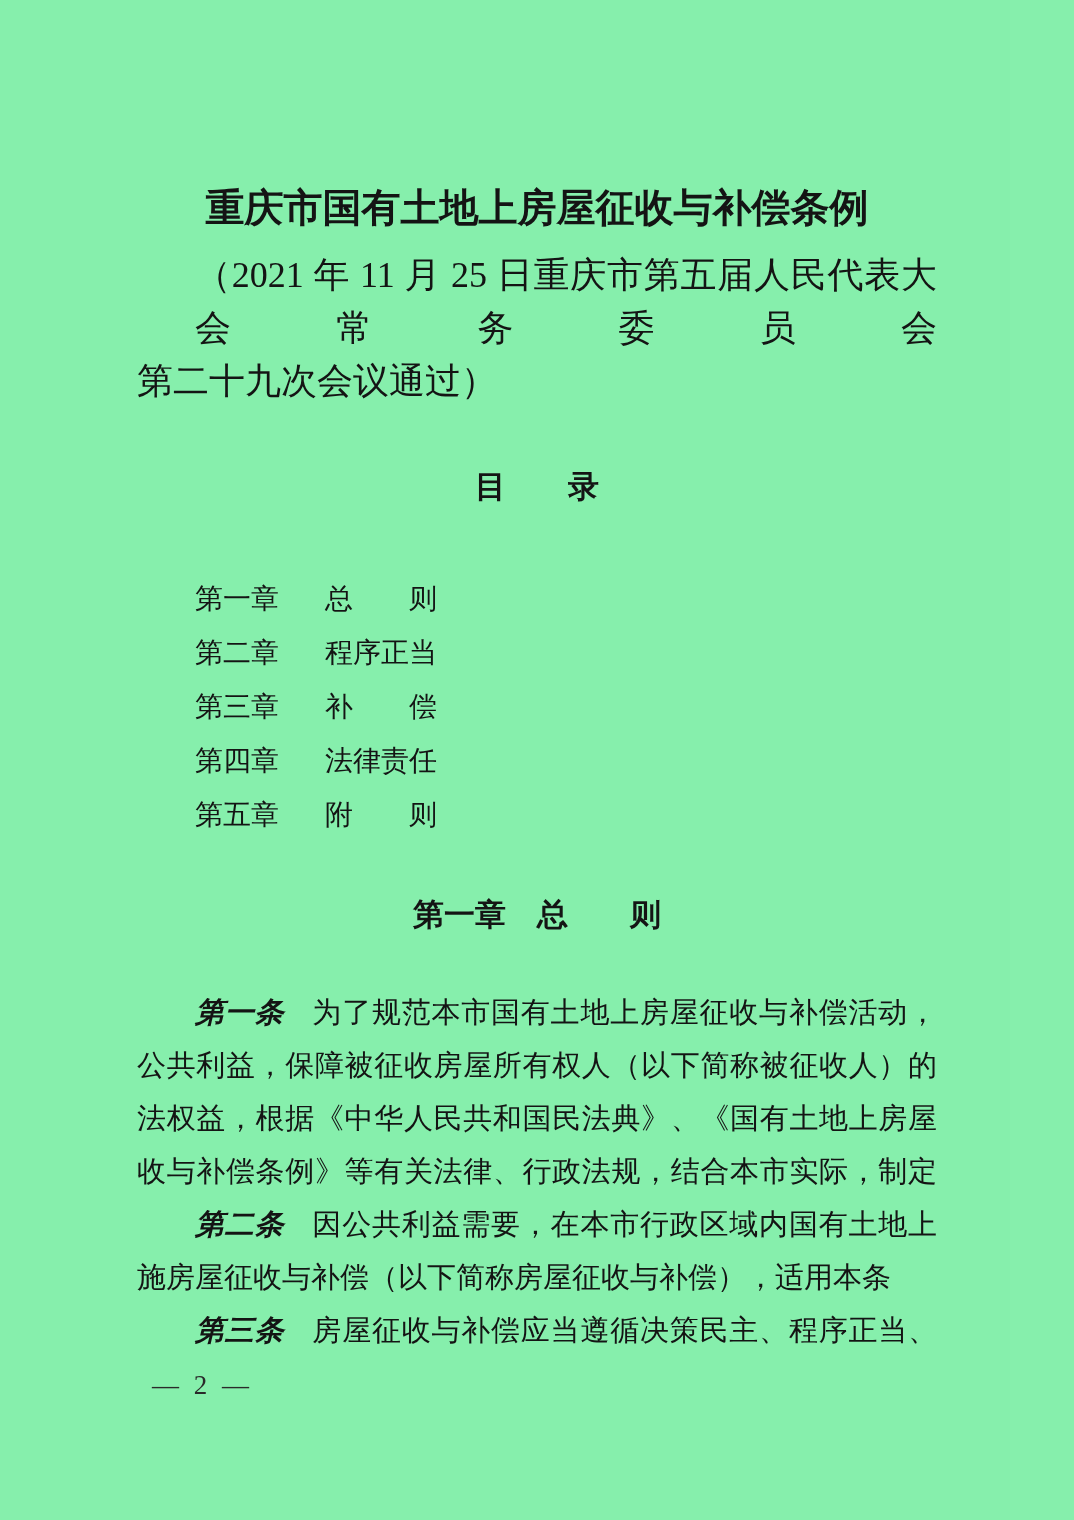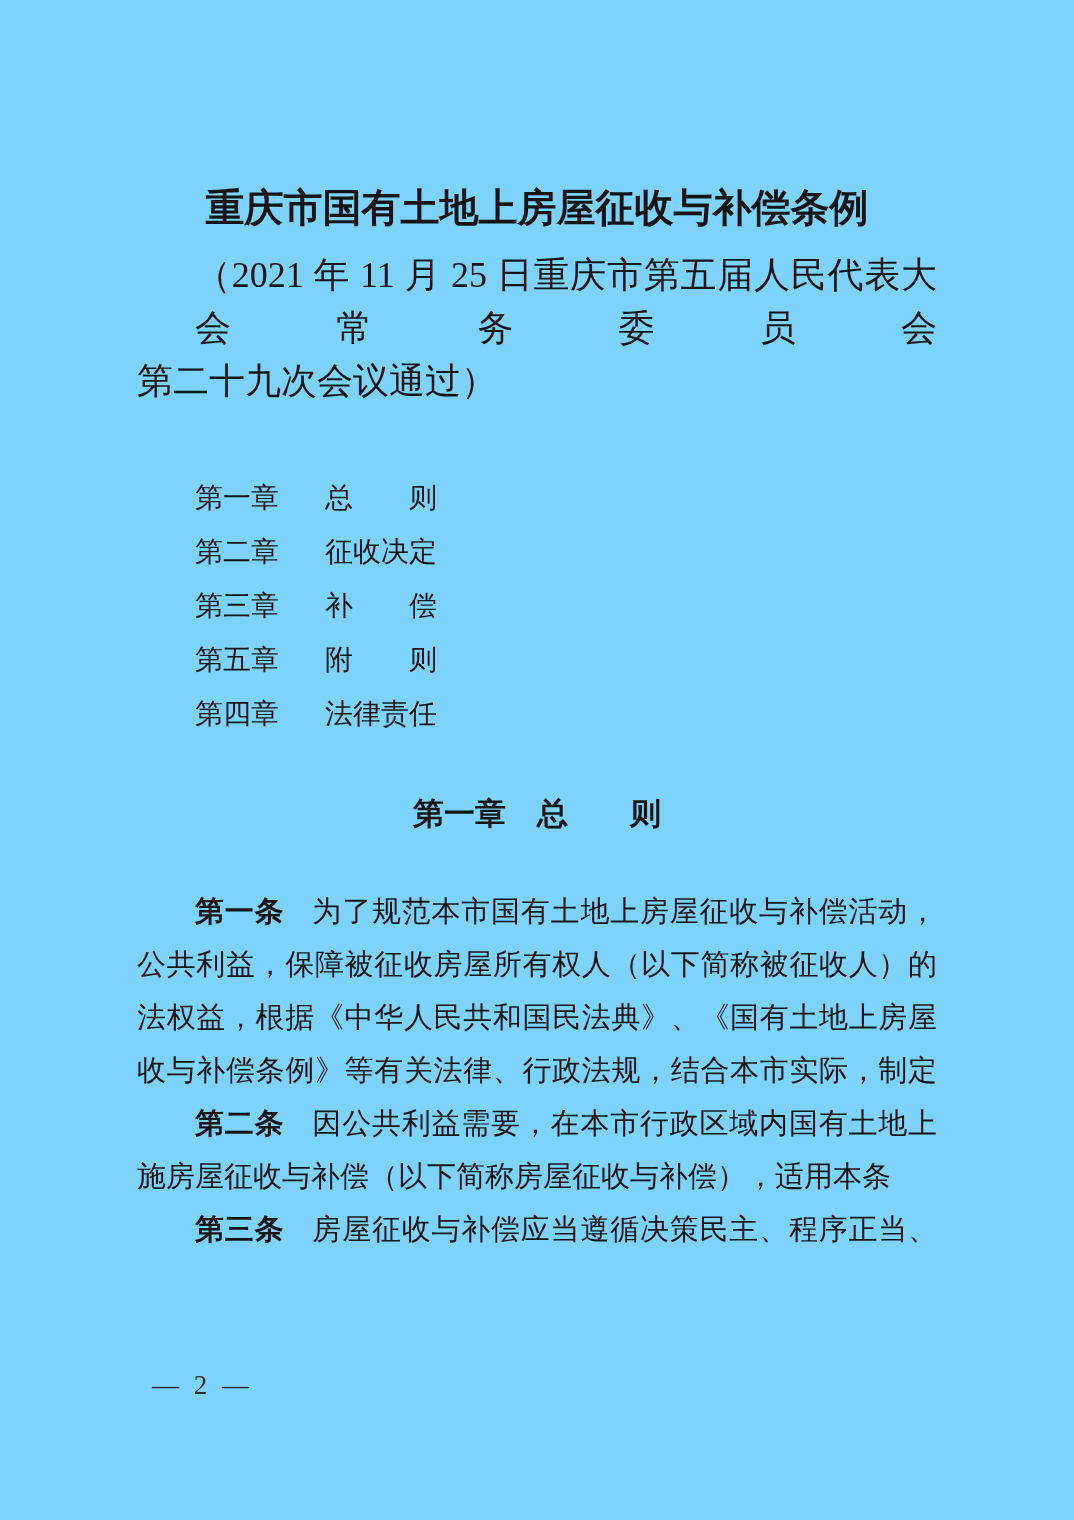--- a/index.html
+++ b/index.html
@@ -5,21 +5,21 @@
   html, body {
     margin: 0;
     padding: 0;
     background: #e8e8e8;
   }
   .page {
     position: relative;
     width: 1074px;
     height: 1520px;
     margin: 0 auto;
-    background: #7dd3fc;
+    background: #86efac;
     color: #141414;
     font-family: "Liberation Serif", serif;
     overflow: hidden;
   }
   .content {
     position: absolute;
     left: 137px;
     top: 0;
     width: 800px;
   }
@@ -85,20 +85,21 @@
     height: 53px;
     overflow: hidden;
   }
   .body-line.indent {
     padding-left: 58px;
   }
   .body-line .lead {
     font-family: "Liberation Sans", sans-serif;
     font-weight: bold;
     margin-right: 28px;
+    font-style: italic;
   }
   .footer {
     position: absolute;
     left: 152px;
     top: 1368px;
     font-size: 27px;
     line-height: 34px;
     letter-spacing: 4px;
     color: #2a2a2a;
   }
@@ -107,27 +108,28 @@
 <body>
 
 <div class="page">
   <div class="content">
 
     <div class="doc-title">重庆市国有土地上房屋征收与补偿条例</div>
 
     <div class="subtitle-line first j">（2021 年 11 月 25 日重庆市第五届人民代表大会常务委员会</div>
     <div class="subtitle-line">第二十九次会议通过）</div>
 
+    <div class="toc-heading"><span>目</span><span class="gap"></span><span>录</span></div>
 
     <div class="toc-list">
       <div class="toc-item"><span class="toc-chapter">第一章</span><span class="toc-title">总　　则</span></div>
-      <div class="toc-item"><span class="toc-chapter">第二章</span><span class="toc-title">征收决定</span></div>
+      <div class="toc-item"><span class="toc-chapter">第二章</span><span class="toc-title">程序正当</span></div>
       <div class="toc-item"><span class="toc-chapter">第三章</span><span class="toc-title">补　　偿</span></div>
+      <div class="toc-item"><span class="toc-chapter">第四章</span><span class="toc-title">法律责任</span></div>
       <div class="toc-item"><span class="toc-chapter">第五章</span><span class="toc-title">附　　则</span></div>
-      <div class="toc-item"><span class="toc-chapter">第四章</span><span class="toc-title">法律责任</span></div>
     </div>
 
     <div class="chapter-heading">第一章　总　　则</div>
 
     <div class="body-block">
       <div class="body-line indent j"><span class="lead">第一条</span><span>为了规范本市国有土地上房屋征收与补偿活动，维护</span></div>
       <div class="body-line j"><span>公共利益，保障被征收房屋所有权人（以下简称被征收人）的合</span></div>
       <div class="body-line j"><span>法权益，根据《中华人民共和国民法典》、《国有土地上房屋征</span></div>
       <div class="body-line j"><span>收与补偿条例》等有关法律、行政法规，结合本市实际，制定本</span></div>
       <div class="body-line indent j"><span class="lead">第二条</span><span>因公共利益需要，在本市行政区域内国有土地上实</span></div>

